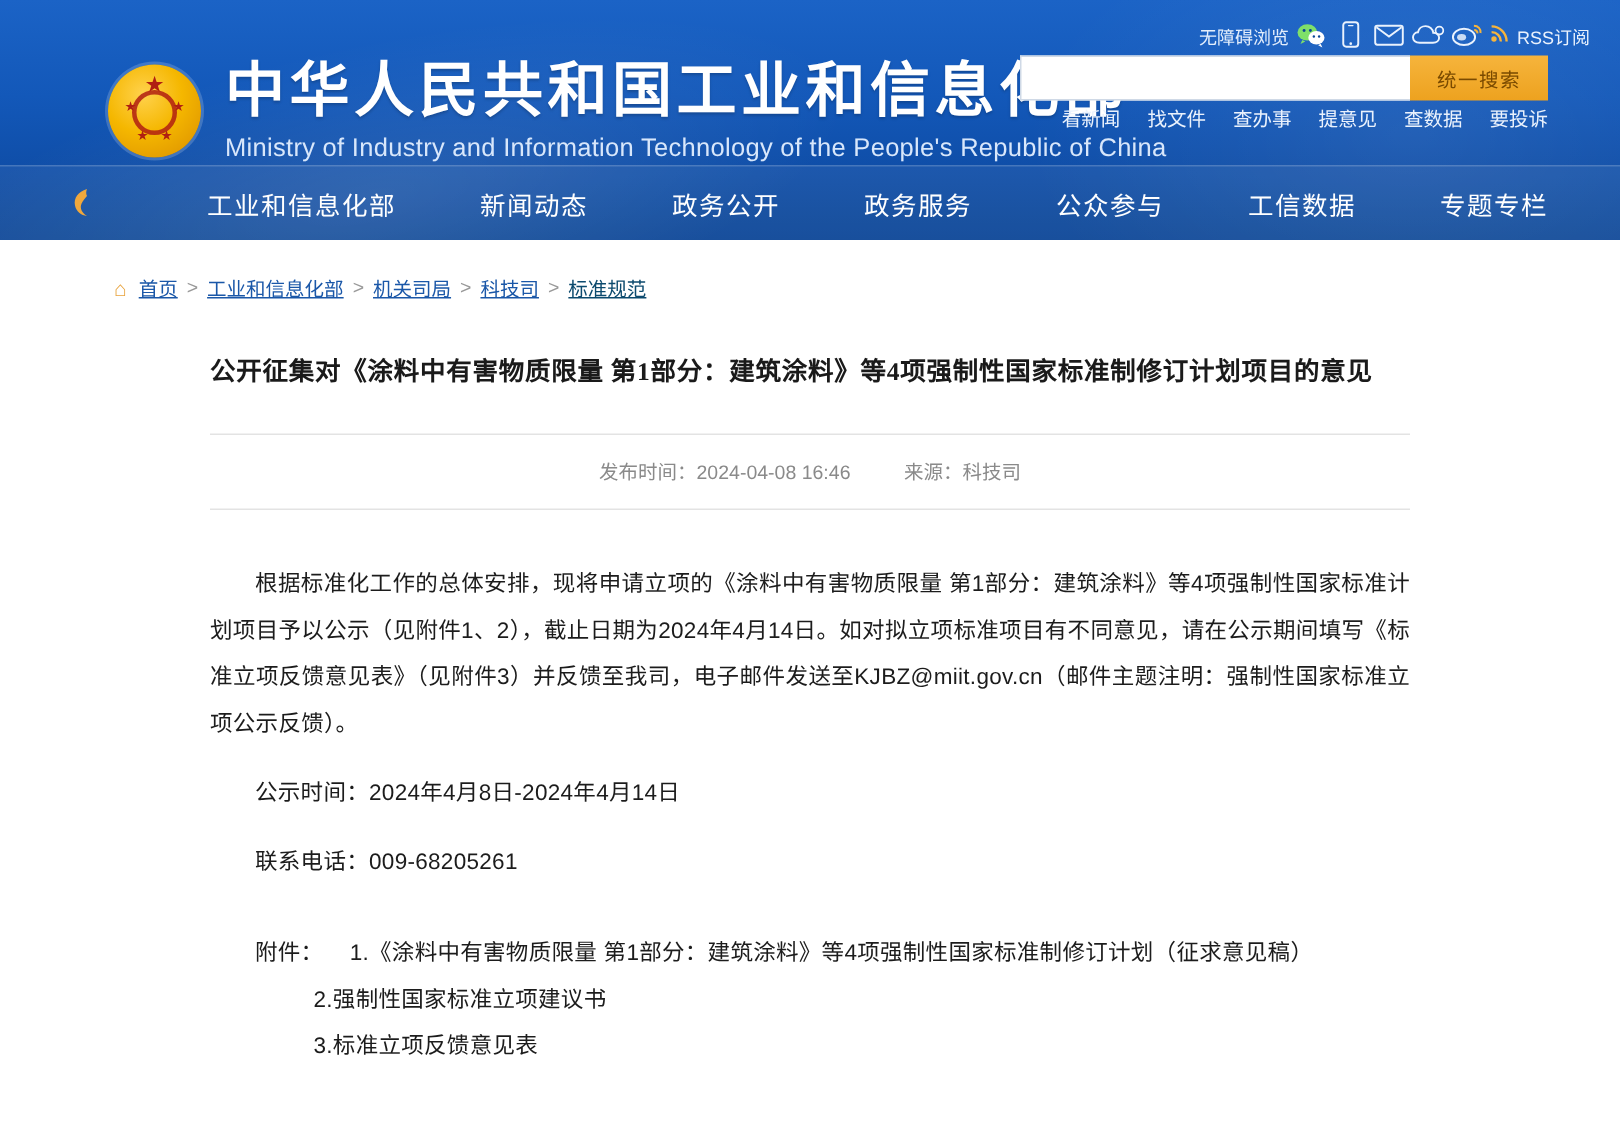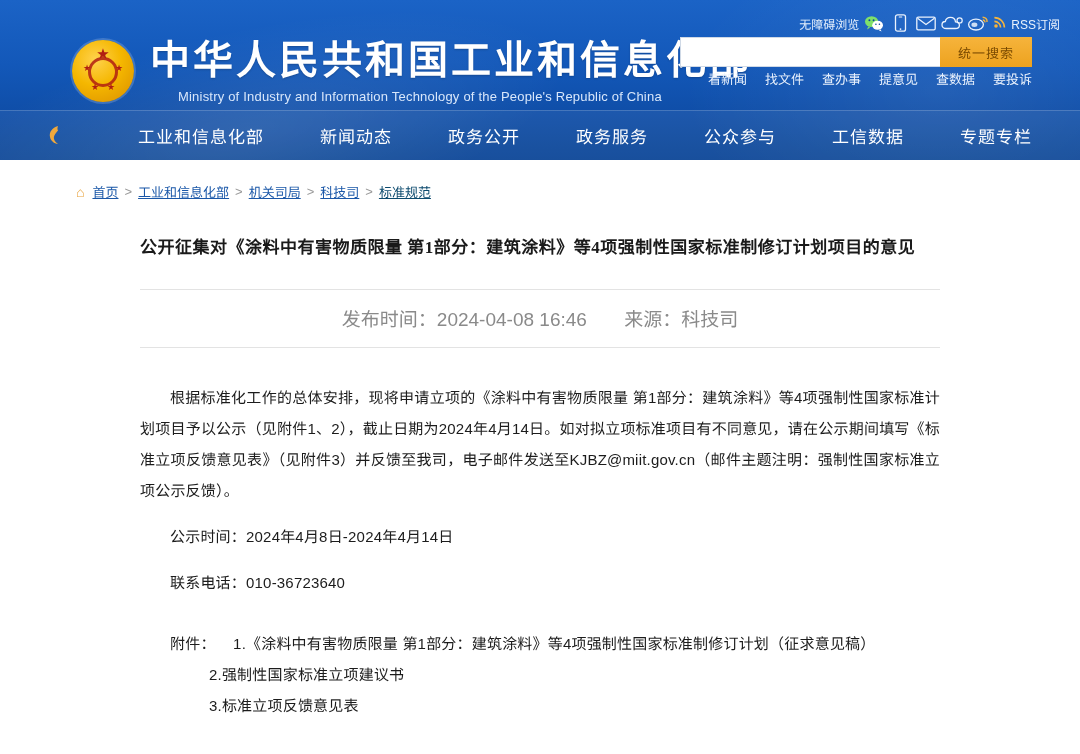--- a/index.html
+++ b/index.html
@@ -102,25 +102,24 @@
     font-size: 40px;
     font-weight: 700;
     color: #ffffff;
     letter-spacing: 3px;
     line-height: 1.15;
     white-space: nowrap;
     text-shadow: 0 1px 2px rgba(0,0,0,.2);
   }
   .titles .en {
     margin-top: 5px;
-    font-size: 13px;
+    font-size: 17px;
     color: #d8e7fb;
     letter-spacing: .2px;
     white-space: nowrap;
-    margin-left: 28px;
   }
 
   
   .search-area {
     position: absolute;
     right: 48px; top: 37px;
     z-index: 5;
   }
   .search-row { display: flex; align-items: stretch; }
   .search-input {
@@ -215,21 +214,21 @@
     line-height: 1.5;
     letter-spacing: .5px;
   }
   .art-meta {
     margin-top: 28px;
     padding: 14px 0 16px;
     border-top: 1px solid #e3e3e3;
     border-bottom: 1px solid #e3e3e3;
     text-align: center;
     color: #8a8a8a;
-    font-size: 19px;
+    font-size: 13px;
   }
   .art-meta span { margin: 0 16px; }
 
   .art-body {
     margin-top: 34px;
     font-size: 15px;
     color: #1c1c1c;
     line-height: 31px;
     letter-spacing: .2px;
   }
@@ -366,21 +365,21 @@
   <div class="art-title">公开征集对《涂料中有害物质限量 第1部分：建筑涂料》等4项强制性国家标准制修订计划项目的意见</div>
 
   <div class="art-meta">
     <span>发布时间：2024-04-08 16:46</span>
     <span>来源：科技司</span>
   </div>
 
   <div class="art-body">
     <p class="p-indent">根据标准化工作的总体安排，现将申请立项的《涂料中有害物质限量 第1部分：建筑涂料》等4项强制性国家标准计划项目予以公示（见附件1、2），截止日期为2024年4月14日。如对拟立项标准项目有不同意见，请在公示期间填写《标准立项反馈意见表》（见附件3）并反馈至我司，电子邮件发送至KJBZ@miit.gov.cn（邮件主题注明：强制性国家标准立项公示反馈）。</p>
     <p class="p-sub">公示时间：2024年4月8日-2024年4月14日</p>
-    <p class="p-sub">联系电话：010-36723640</p>
+    <p class="p-sub">联系电话：009-68205261</p>
 
     <div class="attach-block">
       <div class="attach-line1">
         <span>附件：</span>
         <span>&nbsp;&nbsp;</span>
         <span>1.《涂料中有害物质限量 第1部分：建筑涂料》等4项强制性国家标准制修订计划（征求意见稿）</span>
       </div>
       <div class="attach-line">2.强制性国家标准立项建议书</div>
       <div class="attach-line">3.标准立项反馈意见表</div>
     </div>

